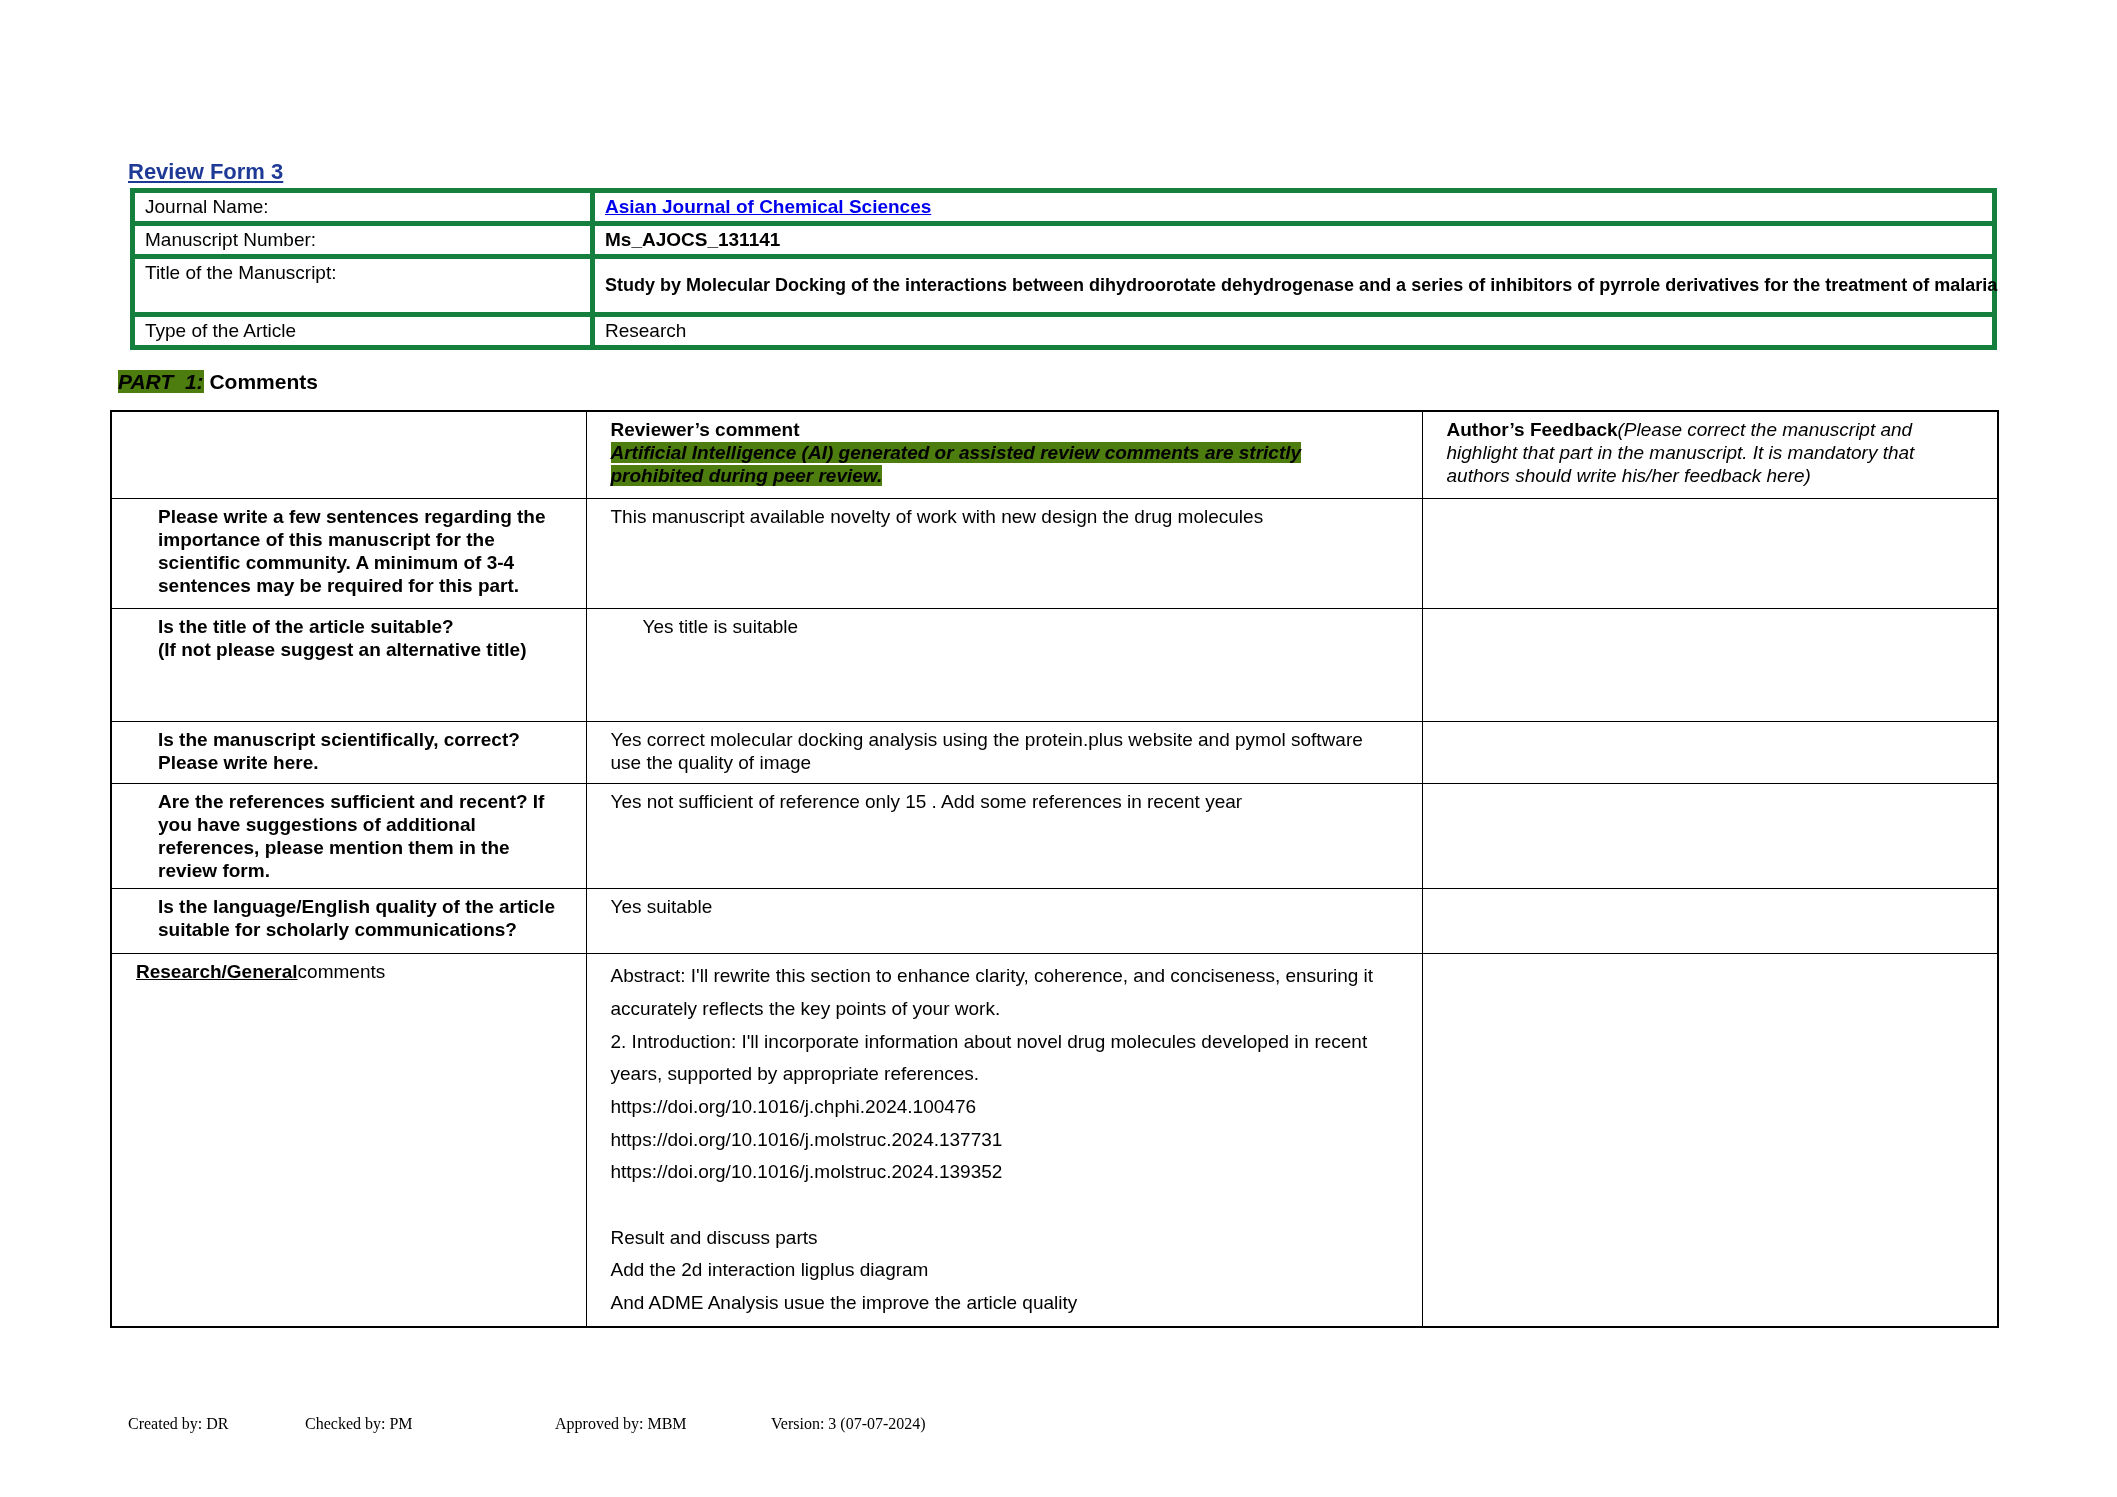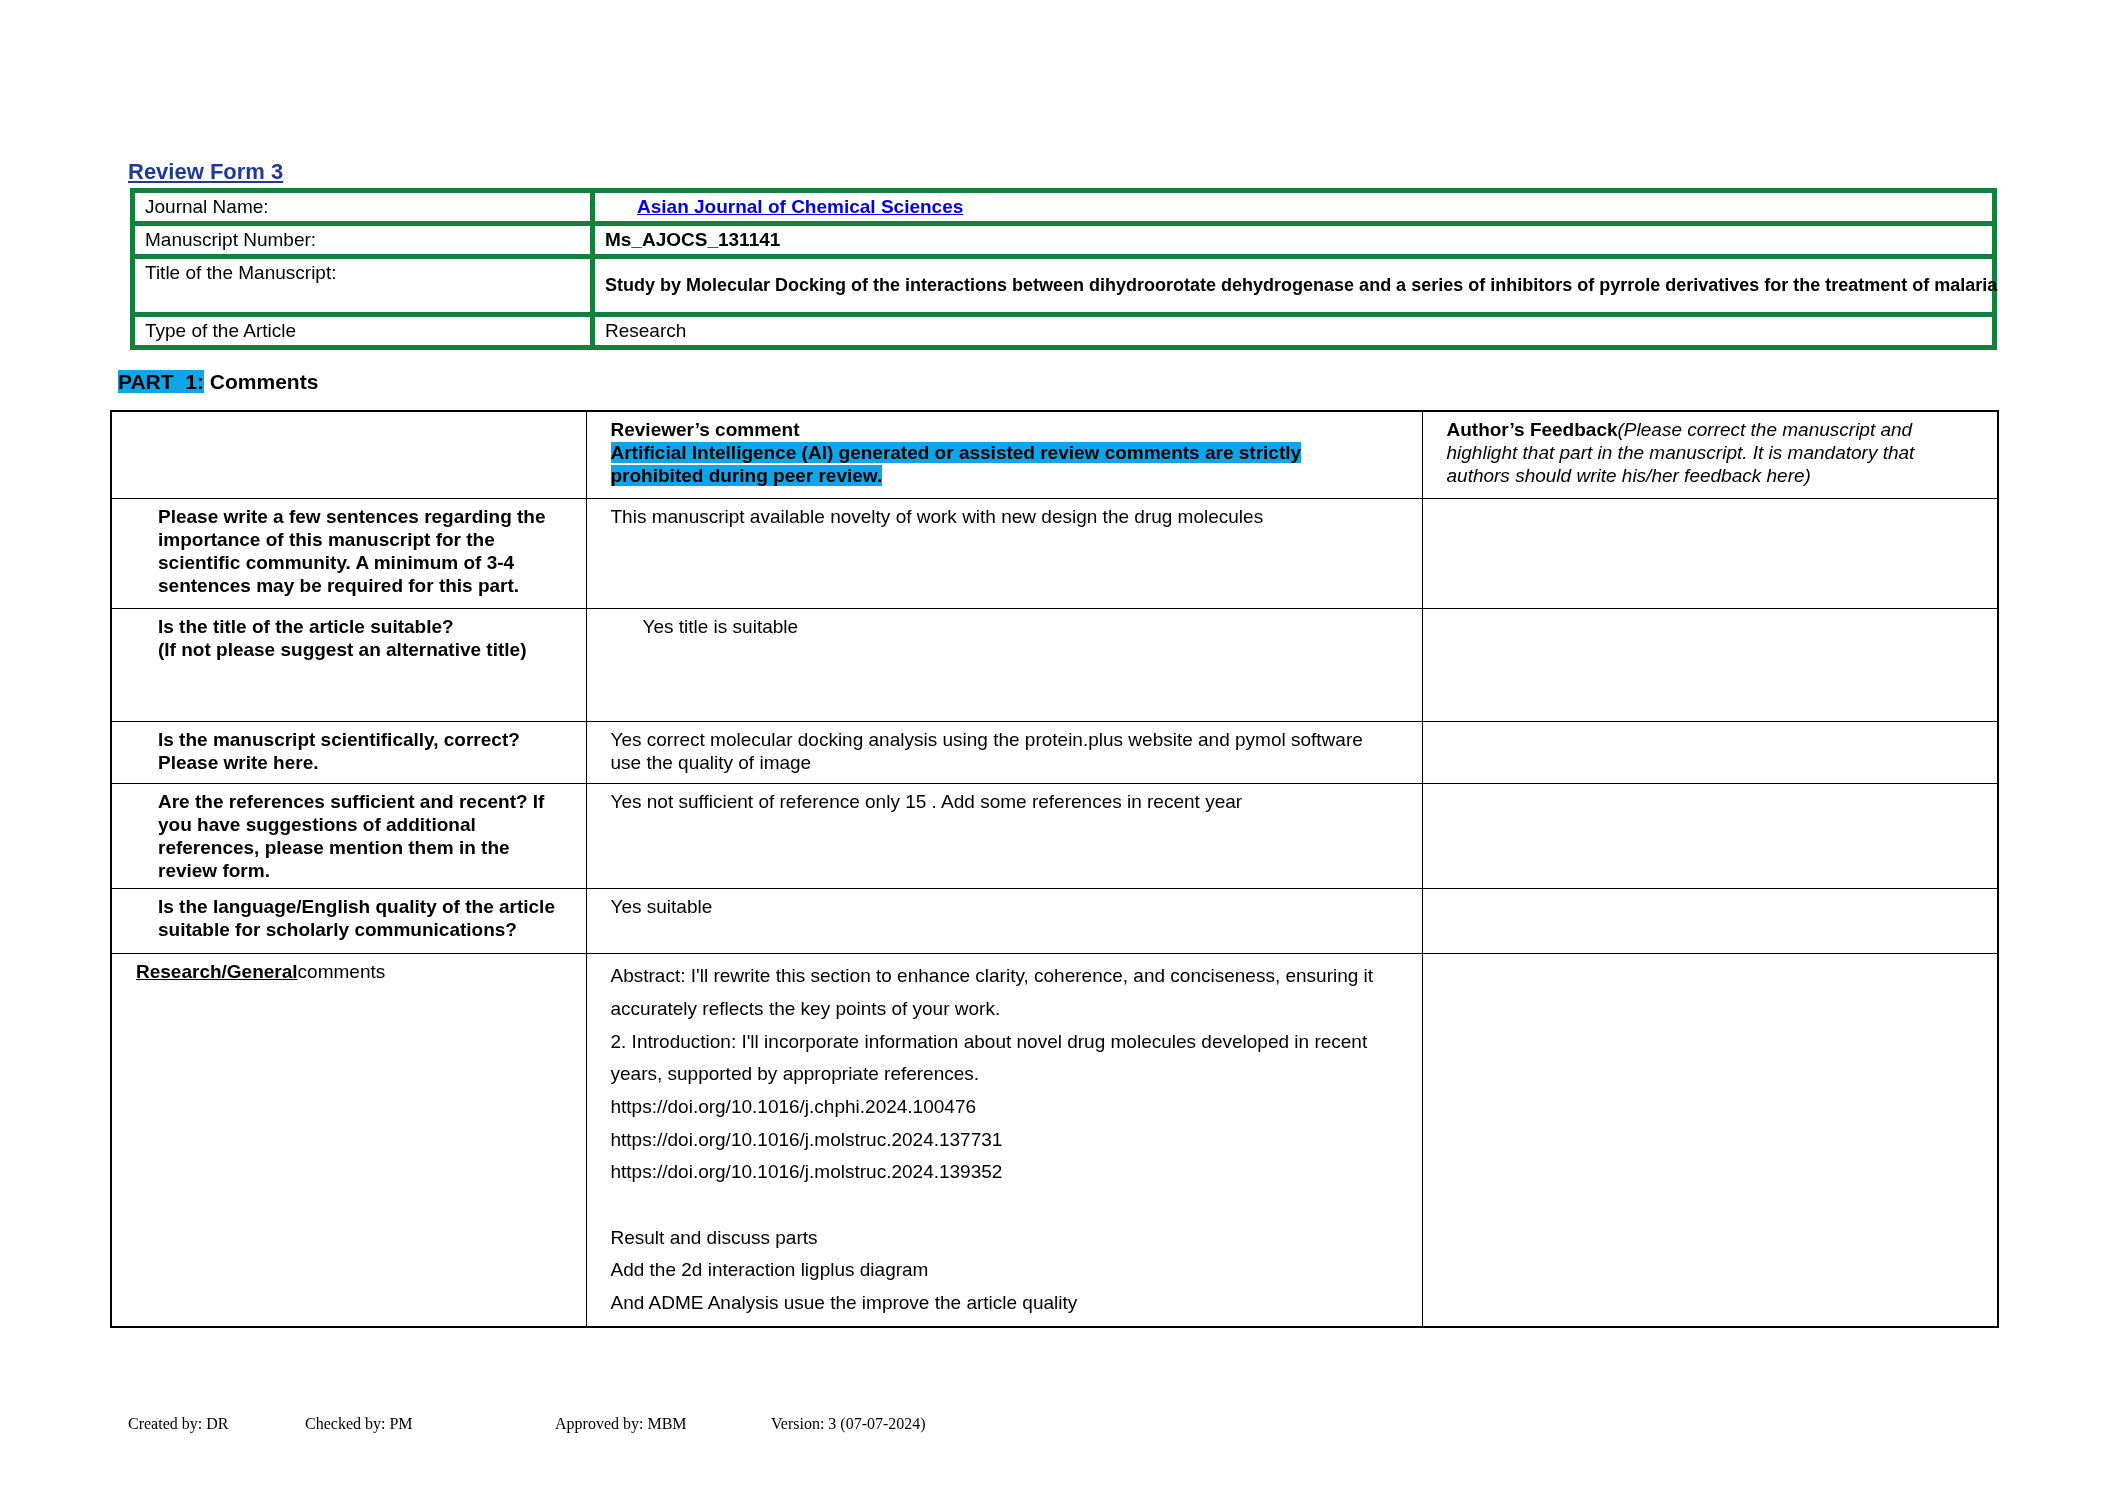--- a/index.html
+++ b/index.html
@@ -22,30 +22,30 @@
     width: 1867px; table-layout: fixed;
     border: 2px solid #000;
     font-size: 19px;
   }
   .info-table td {
     border: 5px solid #15803d;
     vertical-align: top;
     padding: 3px 10px;
   }
   .info-table col.c1 { width: 460px; }
-  .val-link { color: #0000ee; font-weight: bold; text-decoration: underline; cursor: pointer; margin-left: 32px; }
+  .val-link { color: #0000ee; font-weight: bold; text-decoration: underline; cursor: pointer; }
   .b { font-weight: bold; }
   .i { font-style: italic; }
   .title-val { vertical-align: middle !important; font-weight: bold; white-space: nowrap; font-size: 18px; }
   
   .part-heading {
     position: absolute; left: 118px; top: 370px;
     font-size: 21px; font-weight: bold;
   }
-  .hl { background: #0ea5e9; }
+  .hl { background: #4d7c0f; font-style: italic; }
   .pre { white-space: pre; }
   
   .main-table {
     position: absolute; left: 110px; top: 410px;
     width: 1887px; table-layout: fixed;
     border: 2px solid #000;
     font-size: 19px;
   }
   .main-table td {
     border: 1px solid #000;

